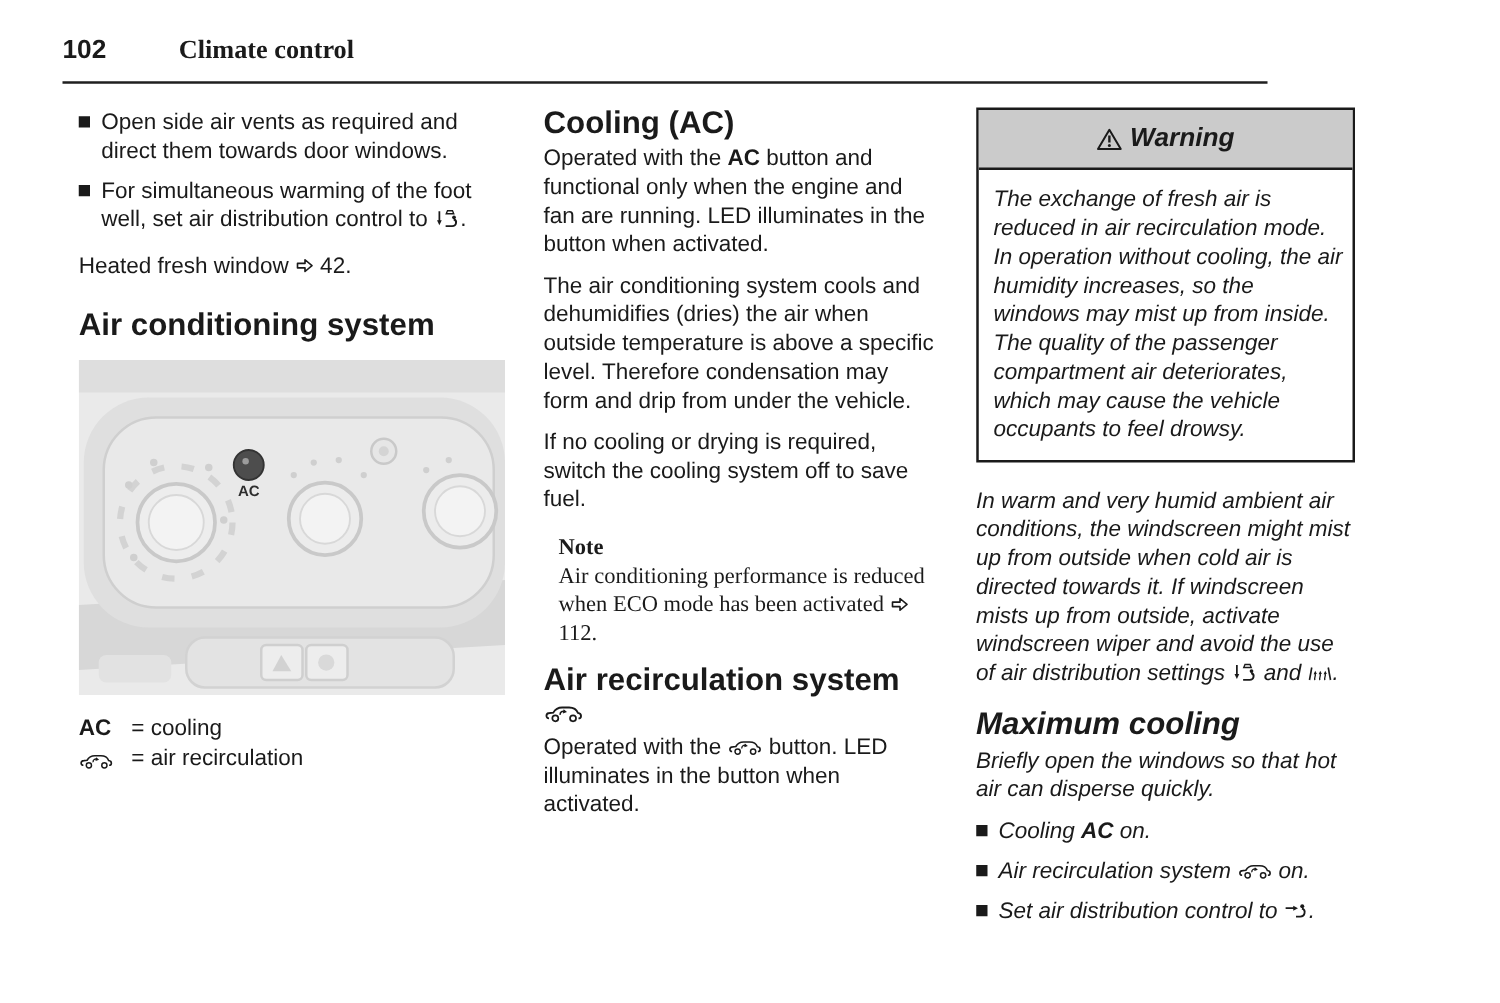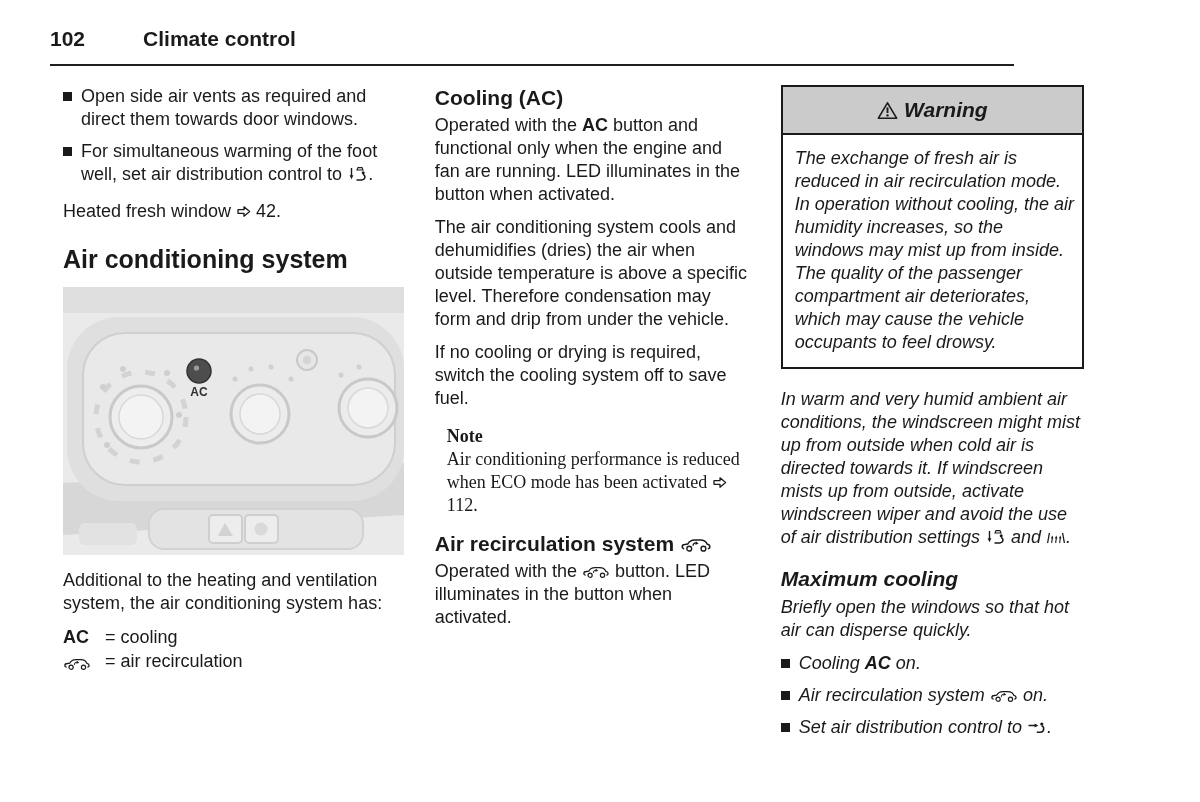--- a/index.html
+++ b/index.html
@@ -6,42 +6,42 @@
   body {
     width:1200px; height:802px; background:#ffffff;
     font-family:"Liberation Sans", sans-serif; color:#1a1a1a;
     -webkit-font-smoothing:antialiased;
   }
   .page { position:relative; width:1084px; height:802px; overflow:hidden; }
 
   
   .header { display:flex; align-items:baseline; padding:27px 0 0 50px; }
   .page-num { font-size:21px; font-weight:bold; }
-  .chapter { font-size:21px; font-weight:bold; margin-left:58px; }
+  .chapter { font-size:21px; font-weight:bold; margin-left:58px;font-family:Liberation Serif, serif; }
   .rule { height:2px; background:#1f1f1f; margin:13px 70px 0 50px; }
 
   
   .columns { display:flex; align-items:flex-start; margin-left:22px; margin-top:15px; height:676px;padding-left:41px; }
   .col { padding-top:4px; }
   .col1 { width:341px; }
   .col2 { width:343px; }
   .col3 { width:331px;font-style:italic; }
   .divider { width:2px; background:#3c3c3c; }
   .d1 { margin-left:8px; margin-right:21px; }
   .d2 { margin-left:8px; margin-right:22px; }
 
   p { margin:0 0 10px 0; font-size:18px; line-height:23px; }
   b { font-weight:bold; }
 
   ul.bullets { list-style:none; margin:0; padding:0; }
   ul.bullets li { display:flex; margin-bottom:9px; font-size:18px; line-height:23px; }
   .bullet-marker { flex:none; width:9px; height:9px; background:#1a1a1a; margin:7px 9px 0 0; }
 
   h2.section-heading { font-size:25px; font-weight:bold; margin:22px 0 14px 0; line-height:28px; }
-  h3.sub-heading { font-size:21px; font-weight:bold; margin:0 0 4px 0; line-height:25px; }
+  h3.sub-heading { font-size:25px; font-weight:bold; margin:0 0 4px 0; line-height:25px; }
 
   .photo-wrap { width:341px; height:268px; margin:0 0 14px 0; }
 
   .legend-row { display:flex; font-size:18px; line-height:24px; }
   .legend-term { width:42px; flex:none; font-weight:bold; }
   .legend-term-icon { width:42px; flex:none; padding-top:4px; }
 
   .note-block { margin:15px 0 14px 12px;font-family:Liberation Serif, serif; }
   .note-label { font-weight:bold; font-size:18px; line-height:23px; margin-bottom:0; }
   .note-block p { margin-bottom:0; }
@@ -137,21 +137,20 @@
 
           <rect x="86" y="222" width="214" height="40" rx="15" fill="#e3e3e3" stroke="#d2d2d2" stroke-width="2"></rect>
           <rect x="146" y="228" width="33" height="28" rx="4" fill="#ededed" stroke="#cfcfcf" stroke-width="2"></rect>
           <rect x="182" y="228" width="33" height="28" rx="4" fill="#ededed" stroke="#cfcfcf" stroke-width="2"></rect>
           <path d="M155 249 L170 249 L162 236 Z" fill="#d2d2d2"></path>
           <circle cx="198" cy="242" r="6.5" fill="#d9d9d9"></circle>
           <rect x="16" y="236" width="58" height="22" rx="6" fill="#e2e2e2"></rect>
         </svg>
       </div>
 
-      <p>Additional to the heating and ventilation system, the air conditioning system has:</p>
 
       <div class="legend-row">
         <span class="legend-term">AC</span>
         <span>= cooling</span>
       </div>
       <div class="legend-row">
         <span class="legend-term-icon"><svg class="icon" width="28" height="14" viewBox="0 0 27 14">
               <path d="M3.2 10.2 C2 10.2 1.4 9.4 1.4 8.4 C1.4 7.2 2.4 6.6 3.6 6.5 L6.2 6.2 C7.4 4 9.2 2.6 12.4 2.6 L17.2 2.6 C20.4 2.6 22.6 4.2 23.4 6.4 C24.8 6.6 25.6 7.3 25.6 8.5 C25.6 9.5 24.9 10.2 23.8 10.2" fill="none" stroke="#1a1a1a" stroke-width="1.3"></path>
               <circle cx="7.6" cy="10.2" r="2.1" fill="none" stroke="#1a1a1a" stroke-width="1.2"></circle>
               <circle cx="20" cy="10.2" r="2.1" fill="none" stroke="#1a1a1a" stroke-width="1.2"></circle>

